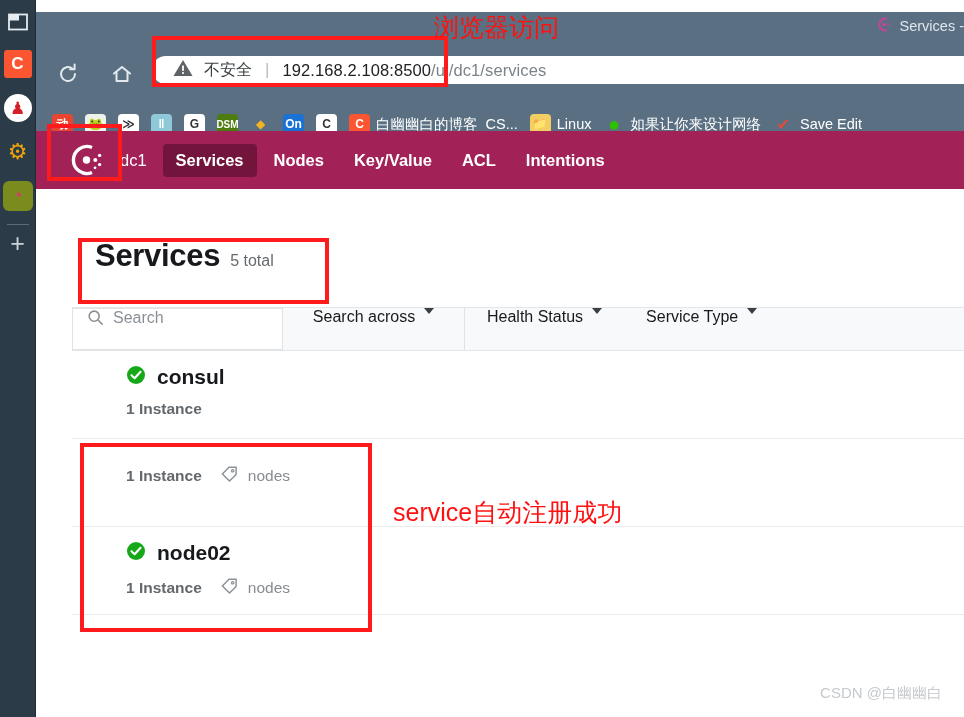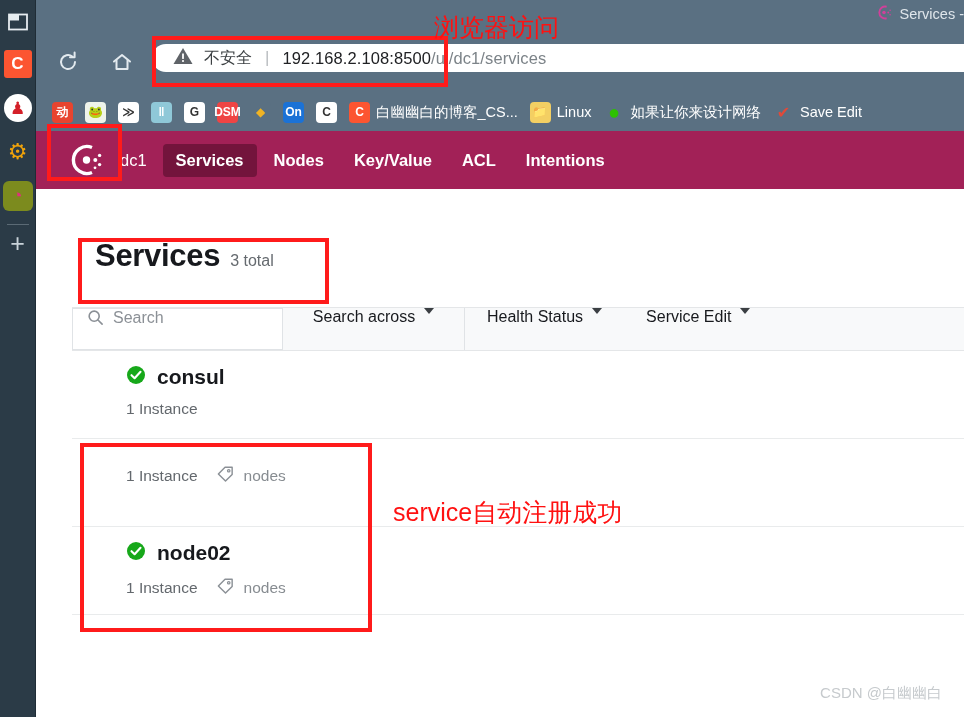--- a/index.html
+++ b/index.html
@@ -22,21 +22,21 @@
   }
   .sb-top-icon { width: 34px; height: 36px; display:flex; align-items:center; justify-content:center; }
   .sb-item { width: 34px; height: 40px; display: flex; align-items: center; justify-content: center; margin-top: 4px; position: relative;}
   .sb-tile { width: 28px; height: 28px; display:flex; align-items:center; justify-content:center; border-radius: 3px; }
   .sb-active { background: #7c8b1e; border-radius: 6px; width: 30px; height: 30px; }
   .sb-divider { width: 22px; height: 1px; background: #5b6a75; margin: 8px 0 2px 0; }
   .sb-plus { color: #c9d3da; font-size: 25px; line-height: 1; font-weight: 300; margin-top: 4px; }
 
   
   .chrome {
-    position: absolute; left: 0; top: 0; width: 964px; height: 131px;
+    position: absolute; left: 0; top: 12px; width: 964px; height: 131px;
     background: #5a7082;
   }
   .tabstrip { position: absolute; left: 0; top: 0; width: 964px; height: 30px; }
   .cube-icon { position: absolute; left: 6px; top: 5px; }
   .tab-title-wrap {
     position: absolute; right: 0; top: 4px; display: flex; align-items: center; gap: 7px;
     color: #dfe6eb; font-size: 14.5px; white-space: nowrap;
   }
 
   .navrow { position: absolute; left: 0; top: 34px; width: 964px; height: 56px; }
@@ -95,21 +95,21 @@
   .search-placeholder { color: #8b9096; font-size: 16px; }
   .filter-item { display: flex; align-items: flex-start; gap: 9px; padding: 0 22px; font-size: 16px; color: #17191d; }
   .filter-item.boxed { border-right: 1px solid #e0e3e6; width: 182px; justify-content: center; background: #f8f9fa; }
   .caret { width: 0; height: 0; border-left: 5px solid transparent; border-right: 5px solid transparent; border-top: 6px solid #3b3f43; }
 
   .svc-list { position: absolute; left: 36px; top: 162px; width: 892px; }
   .svc-row { height: 88px; border-bottom: 1px solid #e9ebec; padding: 14px 0 0 54px; }
   .svc-name-row { display: flex; align-items: center; gap: 11px; }
   .svc-name { font-size: 21px; font-weight: bold; color: #17191d; }
   .svc-meta { display: flex; align-items: center; gap: 18px; margin-top: 11px; }
-  .svc-instance { font-size: 15.5px; color: #63686d; }
+  .svc-instance { font-size: 15.5px; color: #63686d; font-weight: bold; }
   .svc-tag { display: flex; align-items: center; gap: 9px; font-size: 15.5px; color: #878c91; }
 
   
   .anno-box { position: absolute; border: 4px solid #ff1b1b; z-index: 30; pointer-events: none; }
   .anno-text { position: absolute; color: #ff1111; z-index: 31; white-space: nowrap; }
   .watermark { position: absolute; right: 22px; bottom: 14px; color: #c6cacd; font-size: 15px; z-index: 32; }
 </style>
 </head>
 <body>
 
@@ -185,21 +185,21 @@
         <div class="bm">
           <span class="bm-ico" style="background: rgb(255, 255, 255); color: rgb(51, 51, 51);">≫</span>
         </div>
         <div class="bm">
           <span class="bm-ico" style="background: rgb(143, 200, 216);">‖</span>
         </div>
         <div class="bm">
           <span class="bm-ico" style="background: rgb(255, 255, 255); color: rgb(51, 51, 51);">G</span>
         </div>
         <div class="bm">
-          <span class="bm-ico" style="background: #ef4444; font-size: 12px;">DSM</span>
+          <span class="bm-ico" style="background: #4d7c0f; font-size: 10px;">DSM</span>
         </div>
         <div class="bm">
           <span class="bm-ico" style="background: rgb(90, 112, 130); color: rgb(240, 179, 35);">◆</span>
         </div>
         <div class="bm">
           <span class="bm-ico" style="background: rgb(27, 114, 214);">On</span>
         </div>
         <div class="bm">
           <span class="bm-ico" style="background: rgb(255, 255, 255); color: rgb(51, 51, 51);">C</span>
         </div>
@@ -265,21 +265,21 @@
         <div class="nav-tab">Key/Value</div>
         <div class="nav-tab">ACL</div>
         <div class="nav-tab">Intentions</div>
       </div>
   </div>
 
   <div class="content">
 
     <div class="page-title-row">
       <span class="page-title">Services</span>
-      <span class="page-total">3 total</span>
+      <span class="page-total">5 total</span>
     </div>
 
     <div class="filterbar">
       <div class="search-box">
         <span>
           <svg width="17" height="17" viewBox="0 0 18 18">
             <circle cx="7.6" cy="7.6" r="5.3" fill="none" stroke="#8b9096" stroke-width="1.7"></circle>
             <path d="M11.6 11.6 L16 16" stroke="#8b9096" stroke-width="1.7" stroke-linecap="round"></path>
           </svg>
         </span>
@@ -287,21 +287,21 @@
       </div>
       <div class="filter-item boxed">
         <span>Search across</span>
         <span class="caret"></span>
       </div>
       <div class="filter-item">
         <span>Health Status</span>
         <span class="caret"></span>
       </div>
       <div class="filter-item">
-        <span>Service Edit</span>
+        <span>Service Type</span>
         <span class="caret"></span>
       </div>
     </div>
 
     <div class="svc-list" id="svc-list">
         <div class="svc-row">
           <div class="svc-name-row">
             <span><svg width="20" height="20" viewBox="0 0 20 20">
                 <circle cx="10" cy="10" r="9" fill="#17a81a"></circle>
                 <path d="M5.5 10.2 L8.6 13.2 L14.5 6.8" fill="none" stroke="#ffffff" stroke-width="2.1" stroke-linecap="round" stroke-linejoin="round"></path>

